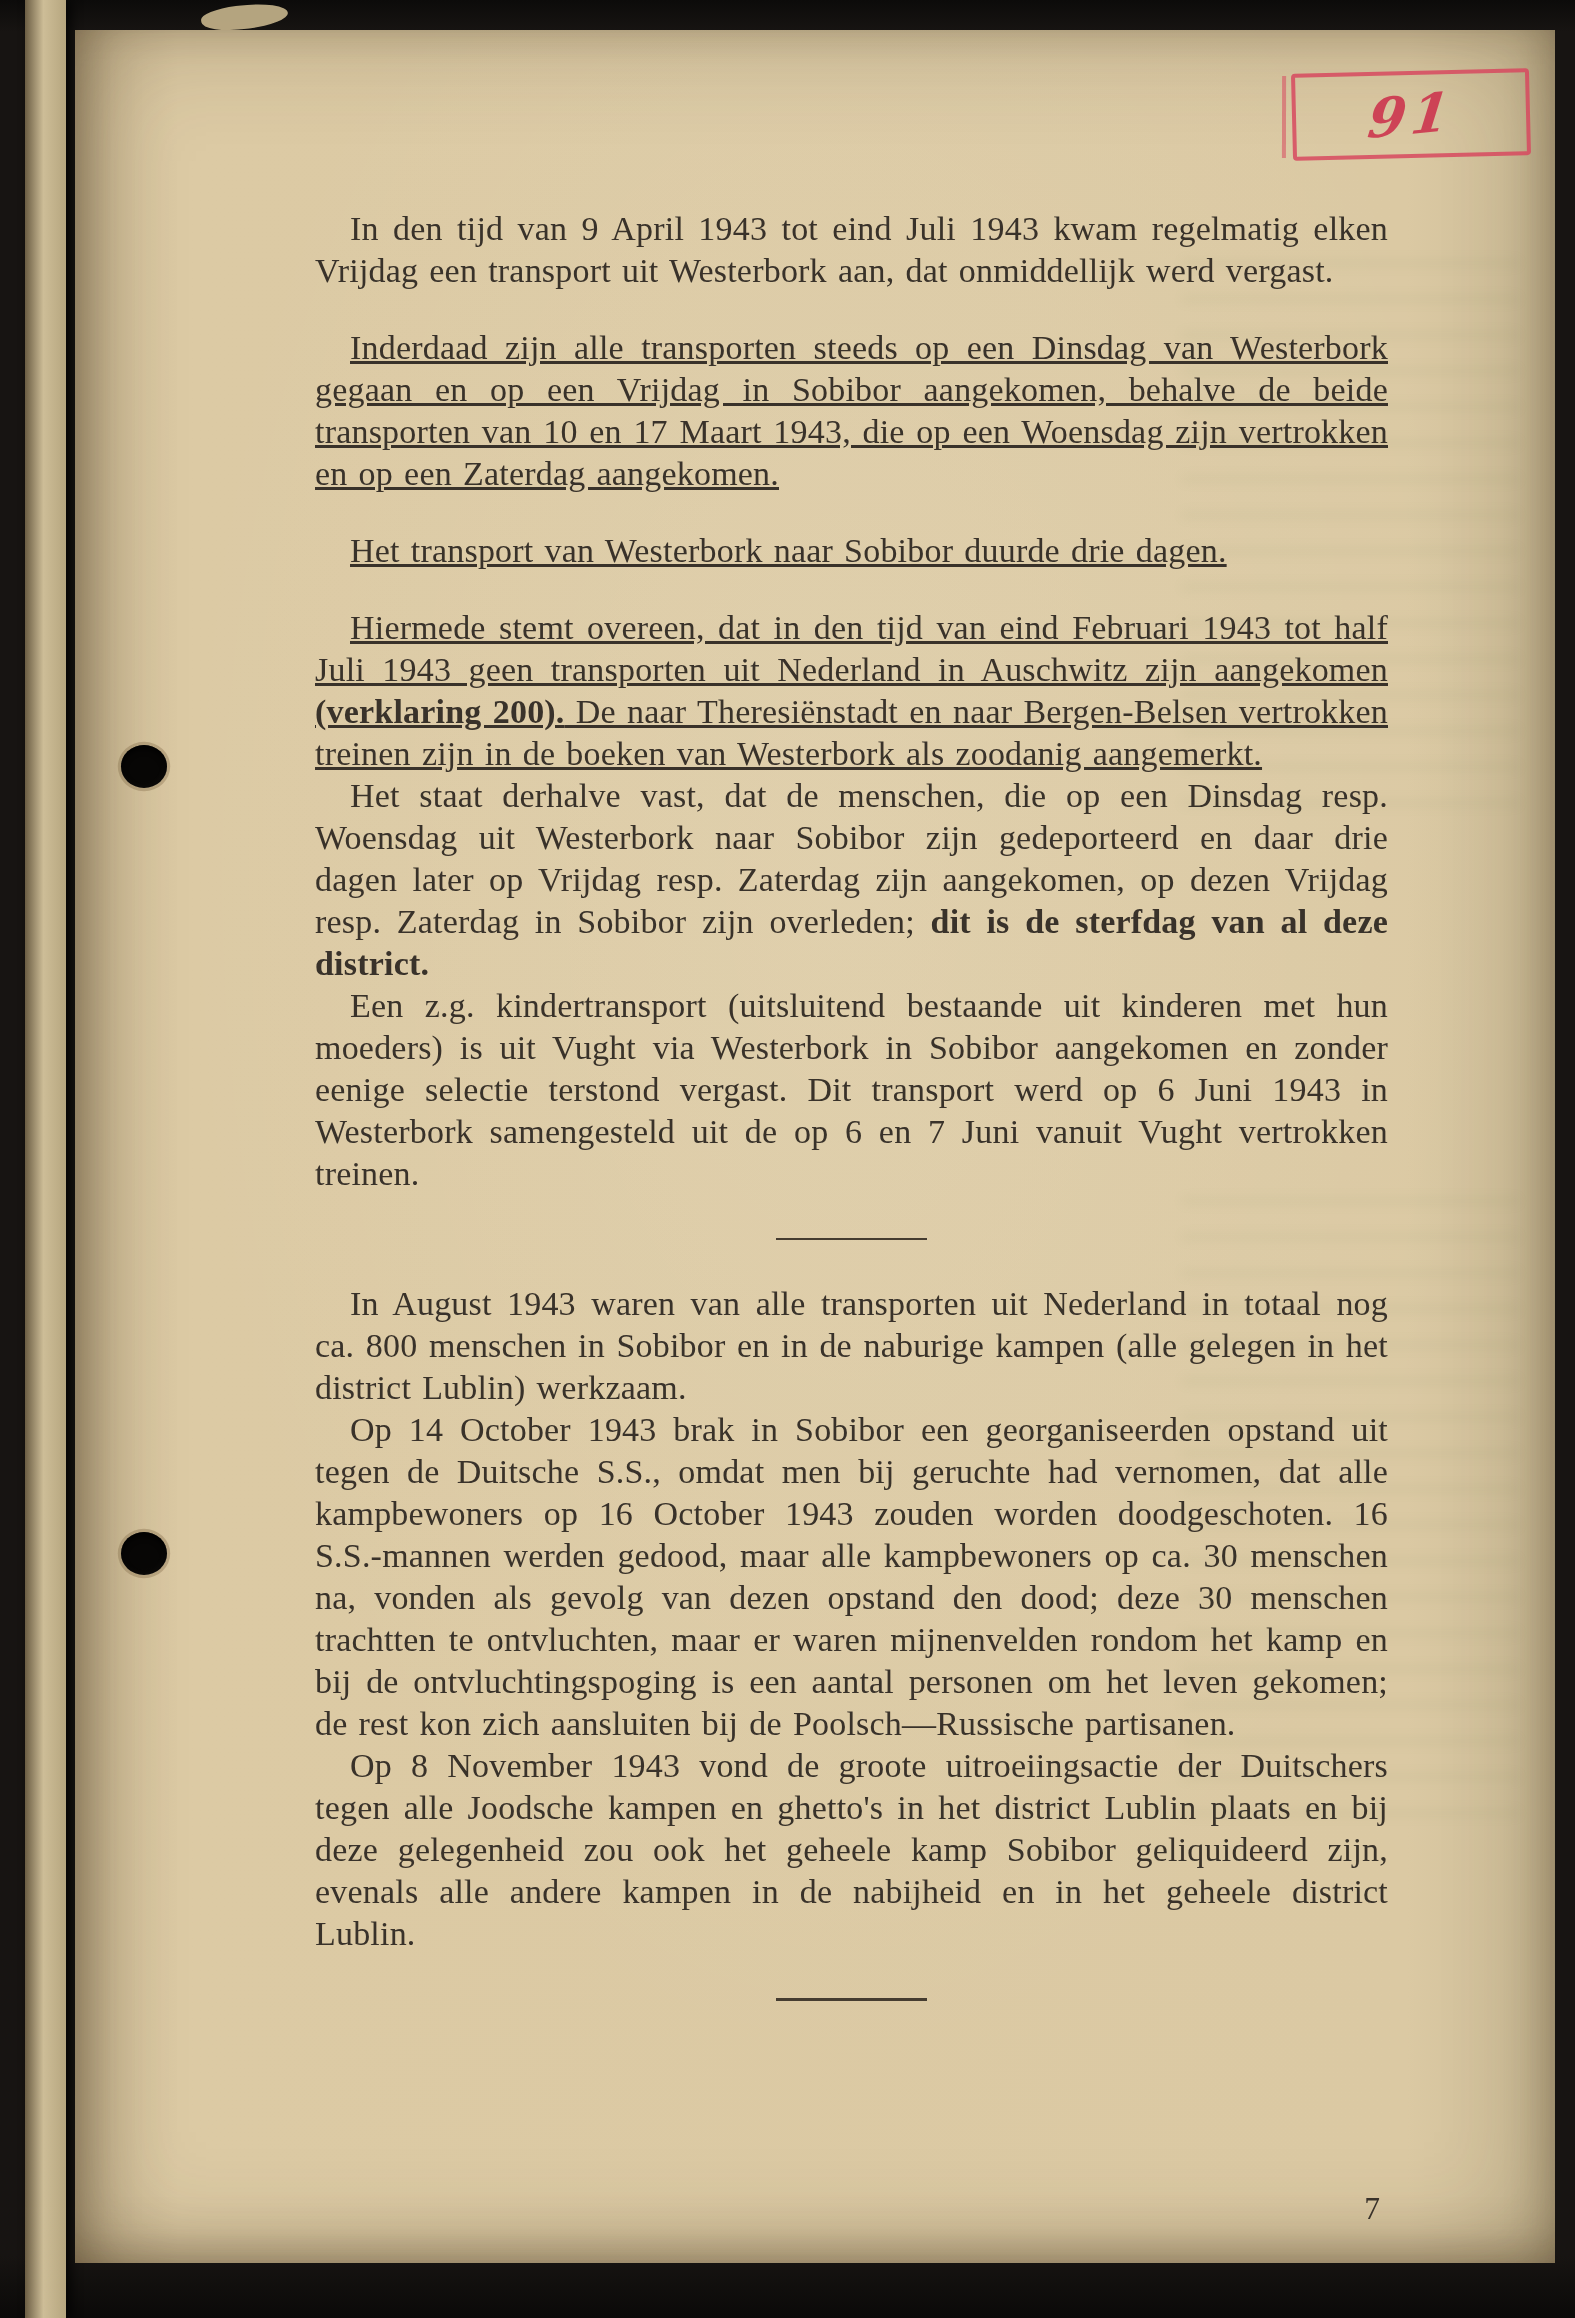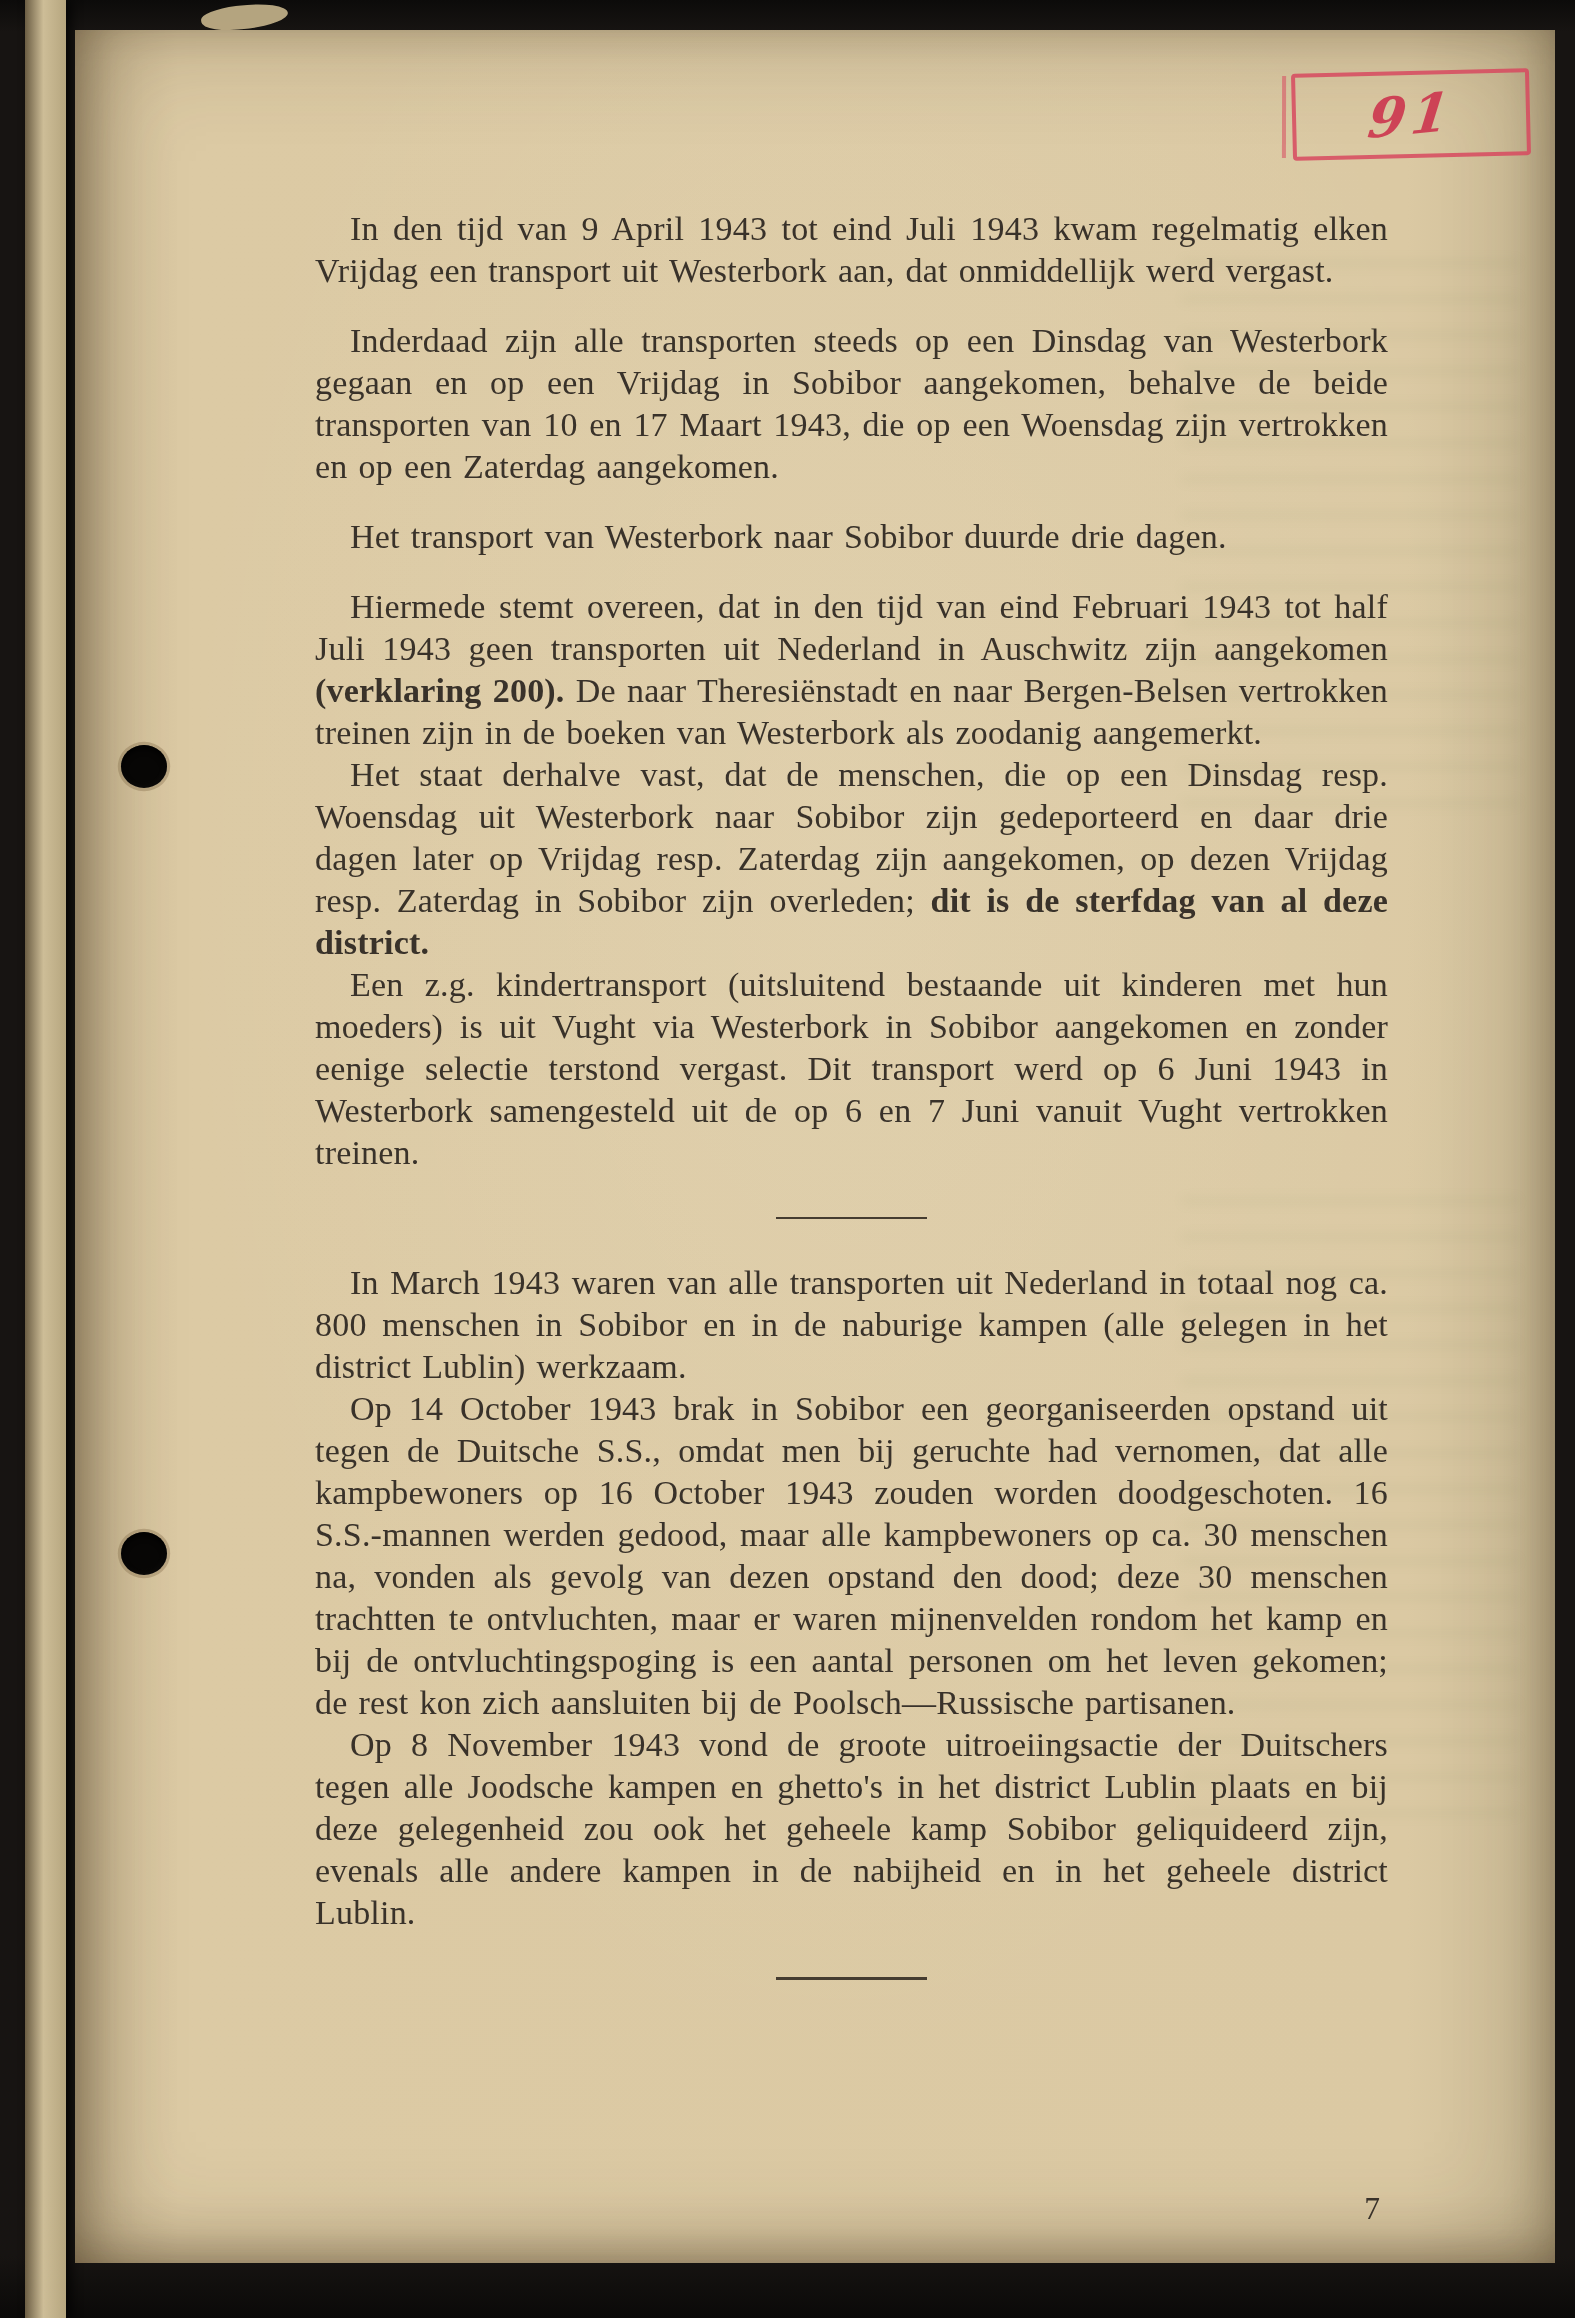--- a/index.html
+++ b/index.html
@@ -113,21 +113,21 @@
     font-size: 34px;
     line-height: 42px;
     text-align: justify;
     letter-spacing: 0.2px;
     word-spacing: 2.4px;
   }
   .para {
     margin: 0;
     text-indent: 35px;
   }
-  .para.gap { margin-top: 28px; }
+  .para.gap { margin-top: 35px; text-decoration: underline; }
   .bold { font-weight: 700; }
 
   .rule {
     width: 151px;
     height: 2.4px;
     background: #453c30;
     margin: 43px auto;
   }
 
   .page-number {
@@ -159,21 +159,21 @@
     <div class="content">
       <p class="para">In den tijd van 9 April 1943 tot eind Juli 1943 kwam regelmatig elken Vrijdag een transport uit Westerbork aan, dat onmiddellijk werd vergast.</p>
       <p class="para gap">Inderdaad zijn alle transporten steeds op een Dinsdag van Westerbork gegaan en op een Vrijdag in Sobibor aangekomen, behalve de beide transporten van 10 en 17 Maart 1943, die op een Woensdag zijn vertrokken en op een Zaterdag aangekomen.</p>
       <p class="para gap">Het transport van Westerbork naar Sobibor duurde drie dagen.</p>
       <p class="para gap"><span>Hiermede stemt overeen, dat in den tijd van eind Februari 1943 tot half Juli 1943 geen transporten uit Nederland in Auschwitz zijn aangekomen </span><span class="bold">(verklaring 200).</span><span> De naar Theresiënstadt en naar Bergen-Belsen vertrokken treinen zijn in de boeken van Westerbork als zoodanig aangemerkt.</span></p>
       <p class="para"><span>Het staat derhalve vast, dat de menschen, die op een Dinsdag resp. Woensdag uit Westerbork naar Sobibor zijn gedeporteerd en daar drie dagen later op Vrijdag resp. Zaterdag zijn aangekomen, op dezen Vrijdag resp. Zaterdag in Sobibor zijn overleden; </span><span class="bold">dit is de sterfdag van al deze district.</span></p>
       <p class="para">Een z.g. kindertransport (uitsluitend bestaande uit kinderen met hun moeders) is uit Vught via Westerbork in Sobibor aangekomen en zonder eenige selectie terstond vergast. Dit transport werd op 6 Juni 1943 in Westerbork samengesteld uit de op 6 en 7 Juni vanuit Vught vertrokken treinen.</p>
 
       <div class="rule"></div>
 
-      <p class="para">In March 1943 waren van alle transporten uit Nederland in totaal nog ca. 800 menschen in Sobibor en in de naburige kampen (alle gelegen in het district Lublin) werkzaam.</p>
+      <p class="para">In August 1943 waren van alle transporten uit Nederland in totaal nog ca. 800 menschen in Sobibor en in de naburige kampen (alle gelegen in het district Lublin) werkzaam.</p>
       <p class="para">Op 14 October 1943 brak in Sobibor een georganiseerden opstand uit tegen de Duitsche S.S., omdat men bij geruchte had vernomen, dat alle kampbewoners op 16 October 1943 zouden worden doodgeschoten. 16 S.S.-mannen werden gedood, maar alle kampbewoners op ca. 30 menschen na, vonden als gevolg van dezen opstand den dood; deze 30 menschen trachtten te ontvluchten, maar er waren mijnenvelden rondom het kamp en bij de ontvluchtingspoging is een aantal personen om het leven gekomen; de rest kon zich aansluiten bij de Poolsch—Russische partisanen.</p>
       <p class="para">Op 8 November 1943 vond de groote uitroeiingsactie der Duitschers tegen alle Joodsche kampen en ghetto's in het district Lublin plaats en bij deze gelegenheid zou ook het geheele kamp Sobibor geliquideerd zijn, evenals alle andere kampen in de nabijheid en in het geheele district Lublin.</p>
 
       <div class="rule"></div>
     </div>
 
     <div class="page-number">7</div>
   </div>
 </div>
 

